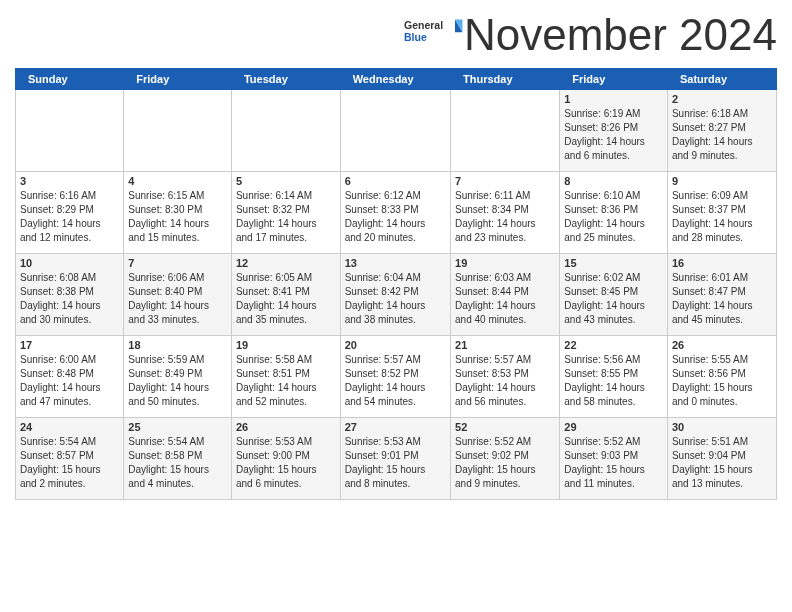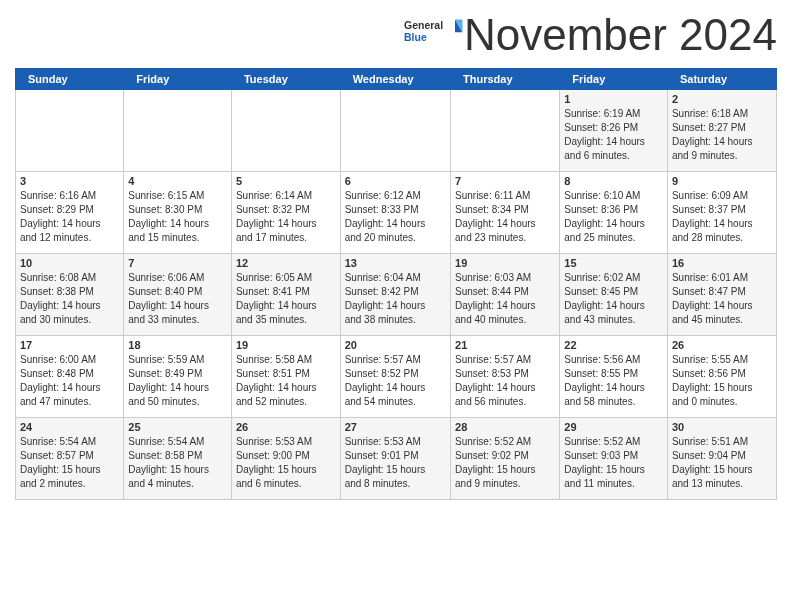--- a/index.html
+++ b/index.html
@@ -191,21 +191,21 @@
           </td>
           <td>
             <div class="day-num">26</div>
             <div class="day-info">Sunrise: 5:53 AM<br>Sunset: 9:00 PM<br>Daylight: 15 hours<br>and 6 minutes.</div>
           </td>
           <td>
             <div class="day-num">27</div>
             <div class="day-info">Sunrise: 5:53 AM<br>Sunset: 9:01 PM<br>Daylight: 15 hours<br>and 8 minutes.</div>
           </td>
           <td>
-            <div class="day-num">28</div>
+            <div class="day-num">52</div>
             <div class="day-info">Sunrise: 5:52 AM<br>Sunset: 9:02 PM<br>Daylight: 15 hours<br>and 9 minutes.</div>
           </td>
           <td>
             <div class="day-num">29</div>
             <div class="day-info">Sunrise: 5:52 AM<br>Sunset: 9:03 PM<br>Daylight: 15 hours<br>and 11 minutes.</div>
           </td>
           <td>
             <div class="day-num">30</div>
             <div class="day-info">Sunrise: 5:51 AM<br>Sunset: 9:04 PM<br>Daylight: 15 hours<br>and 13 minutes.</div>
           </td>

